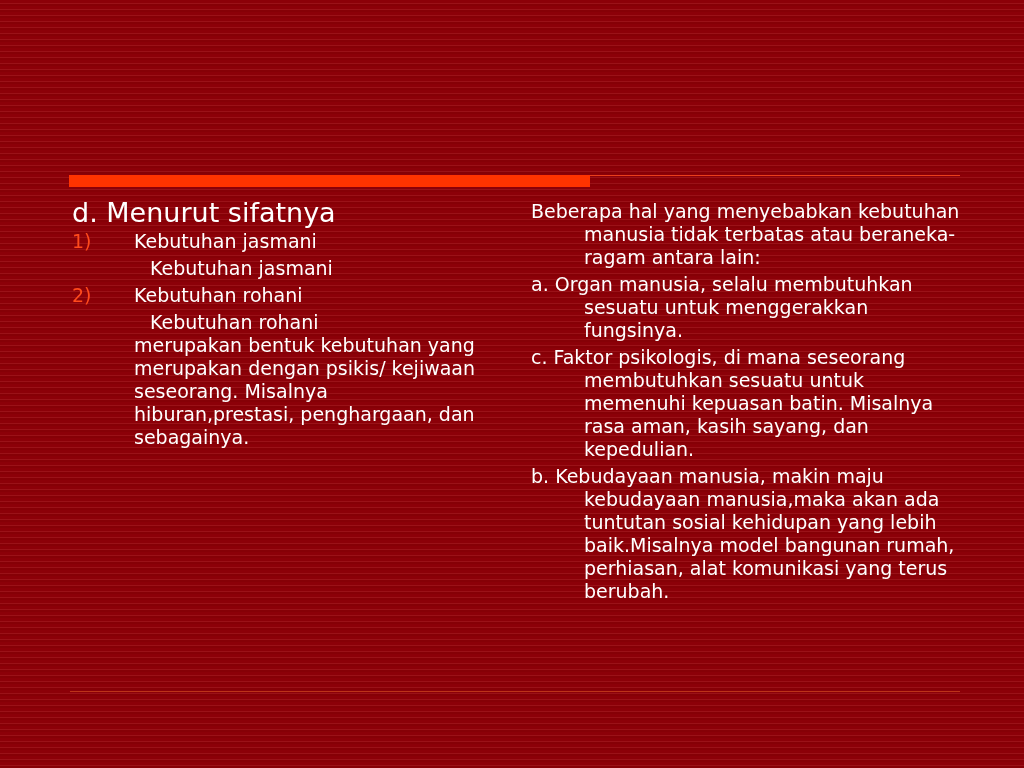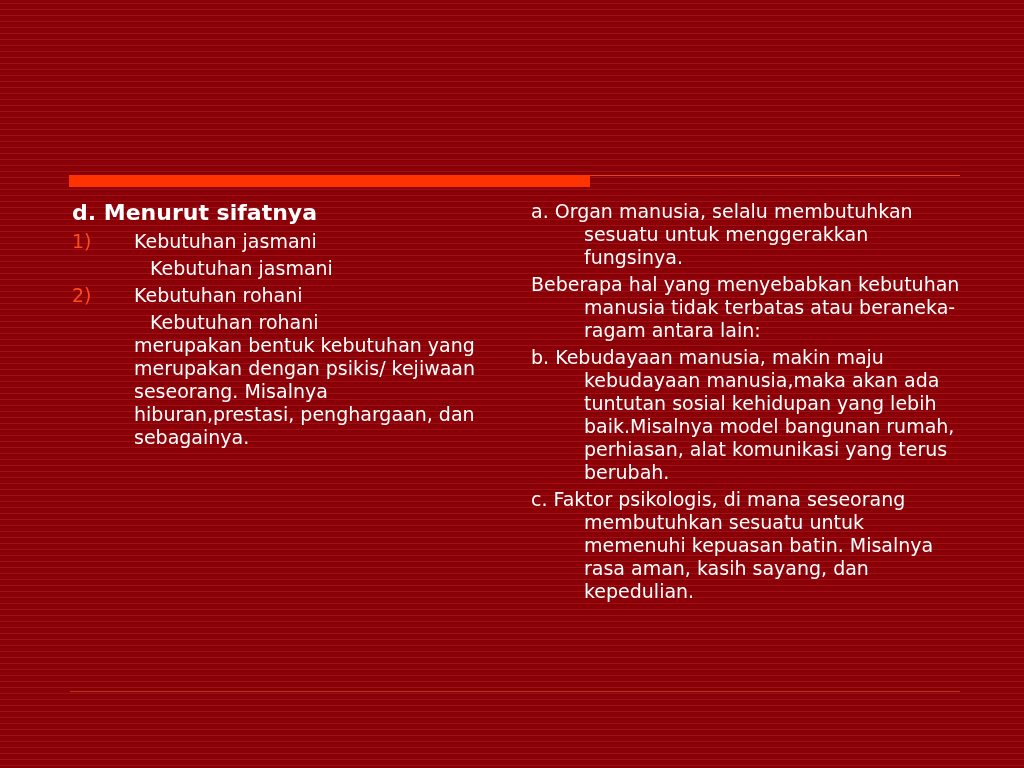--- a/index.html
+++ b/index.html
@@ -12,21 +12,21 @@
       #860006 4px, #860006 6px);
     font-family: "DejaVu Sans", sans-serif;
     color:#ffffff;
   }
   .bar-thick { position:absolute; left:69px; top:175px; width:521px; height:12px; background:#ff3300; }
   .bar-thin { position:absolute; left:590px; top:175px; width:370px; height:1px; background:#e8401c; }
   .bar-bottom { position:absolute; left:70px; top:691px; width:890px; height:1px; background:#c8401e; opacity:0.8; }
   .col { position:absolute; font-size:19px; line-height:23px; }
   .left { left:72px; top:200px; width:410px; }
   .right { left:531px; top:200px; width:430px; }
-  .heading { font-weight:bold; font-size:22px; line-height:26px; margin-bottom:4px; }
+  .heading { font-weight:normal; font-size:27px; line-height:26px; margin-bottom:4px; }
   .numitem { position:relative; padding-left:62px; margin-bottom:4px; }
   .num { position:absolute; left:0; top:0; color:#ff4a1c; }
   .desc { padding-left:62px; margin-bottom:4px; }
   .desc .first { padding-left:16px; }
   .hang { padding-left:53px; text-indent:-53px; margin-bottom:4px; }
 </style>
 </head>
 <body>
 
 <div class="bar-thick"></div>
@@ -48,17 +48,17 @@
     <span class="num">2)</span>
     <span>Kebutuhan rohani</span>
   </div>
   <div class="desc">
     <div class="first">Kebutuhan rohani</div>
     <div>merupakan bentuk kebutuhan yang merupakan dengan psikis/ kejiwaan seseorang. Misalnya hiburan,prestasi, penghargaan, dan sebagainya.</div>
   </div>
 </div>
 
 <div class="col right">
+  <div class="hang">Beberapa hal yang menyebabkan kebutuhan manusia tidak terbatas atau beraneka-ragam antara lain:</div>
   <div class="hang">a. Organ manusia,  selalu membutuhkan sesuatu untuk menggerakkan fungsinya.</div>
-  <div class="hang">Beberapa hal yang menyebabkan kebutuhan manusia tidak terbatas atau beraneka-ragam antara lain:</div>
+  <div class="hang">c. Faktor psikologis, di mana seseorang membutuhkan sesuatu untuk memenuhi kepuasan batin. Misalnya rasa aman, kasih sayang, dan kepedulian.</div>
   <div class="hang">b. Kebudayaan manusia, makin maju kebudayaan manusia,maka akan ada tuntutan sosial kehidupan yang lebih baik.Misalnya model bangunan rumah, perhiasan, alat komunikasi yang terus berubah.</div>
-  <div class="hang">c. Faktor psikologis, di mana seseorang membutuhkan sesuatu untuk memenuhi kepuasan batin. Misalnya rasa aman, kasih sayang, dan kepedulian.</div>
 </div>
 
 </body></html>

